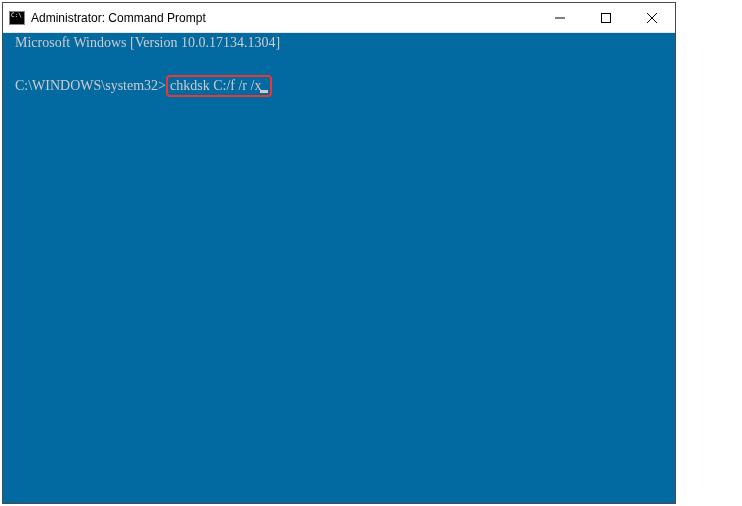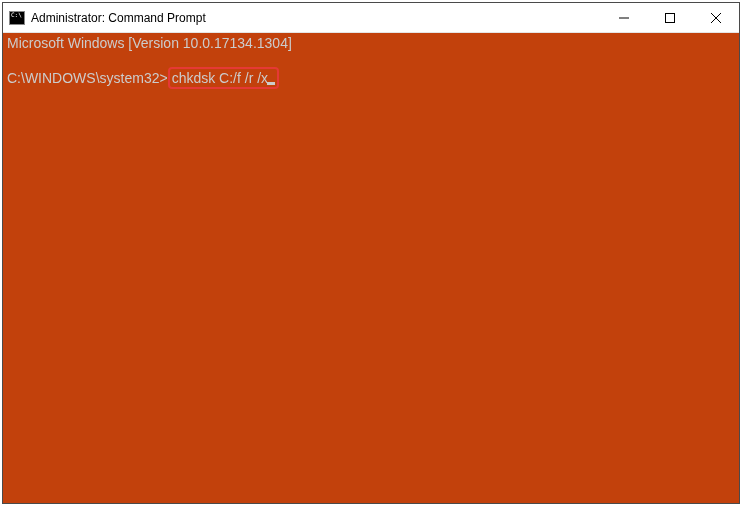--- a/index.html
+++ b/index.html
@@ -8,21 +8,21 @@
       box-sizing: border-box;
     }
     body {
       width: 742px;
       height: 506px;
       background: #fff;
       font-family: "Segoe UI", Tahoma, sans-serif;
       overflow: hidden;
     }
     .window {
-      width: 738px;
+      width: 674px;
       height: 502px;
       margin: 2px;
       border: 1px solid #4a4a4a;
       background: #fff;
       display: flex;
       flex-direction: column;
     }
     .titlebar {
       height: 30px;
       background: #fff;
@@ -53,35 +53,35 @@
       height: 30px;
       display: flex;
       align-items: center;
       justify-content: center;
       background: transparent;
       border: none;
       cursor: pointer;
     }
     .terminal {
       flex: 1;
-      background: #c2410c;
-      padding: 2px 4px;
-      font-family: Liberation Sans, sans-serif;
+      background: #0369a1;
+      padding: 2px 12px;
+      font-family: Liberation Serif, serif;
       font-size: 14px;
       line-height: 16px;
       color: #cccccc;
       overflow: hidden;
       position: relative;
     }
     .term-line {
       white-space: pre;
     }
     .prompt-line {
       white-space: pre;
-      margin-top: 16px;
+      margin-top: 24px;
     }
     .highlight-box {
       border: 2px solid #e53935;
       border-radius: 4px;
       padding: 1px 2px;
       display: inline-block;
     }
     .cursor {
       display: inline-block;
       width: 8px;

